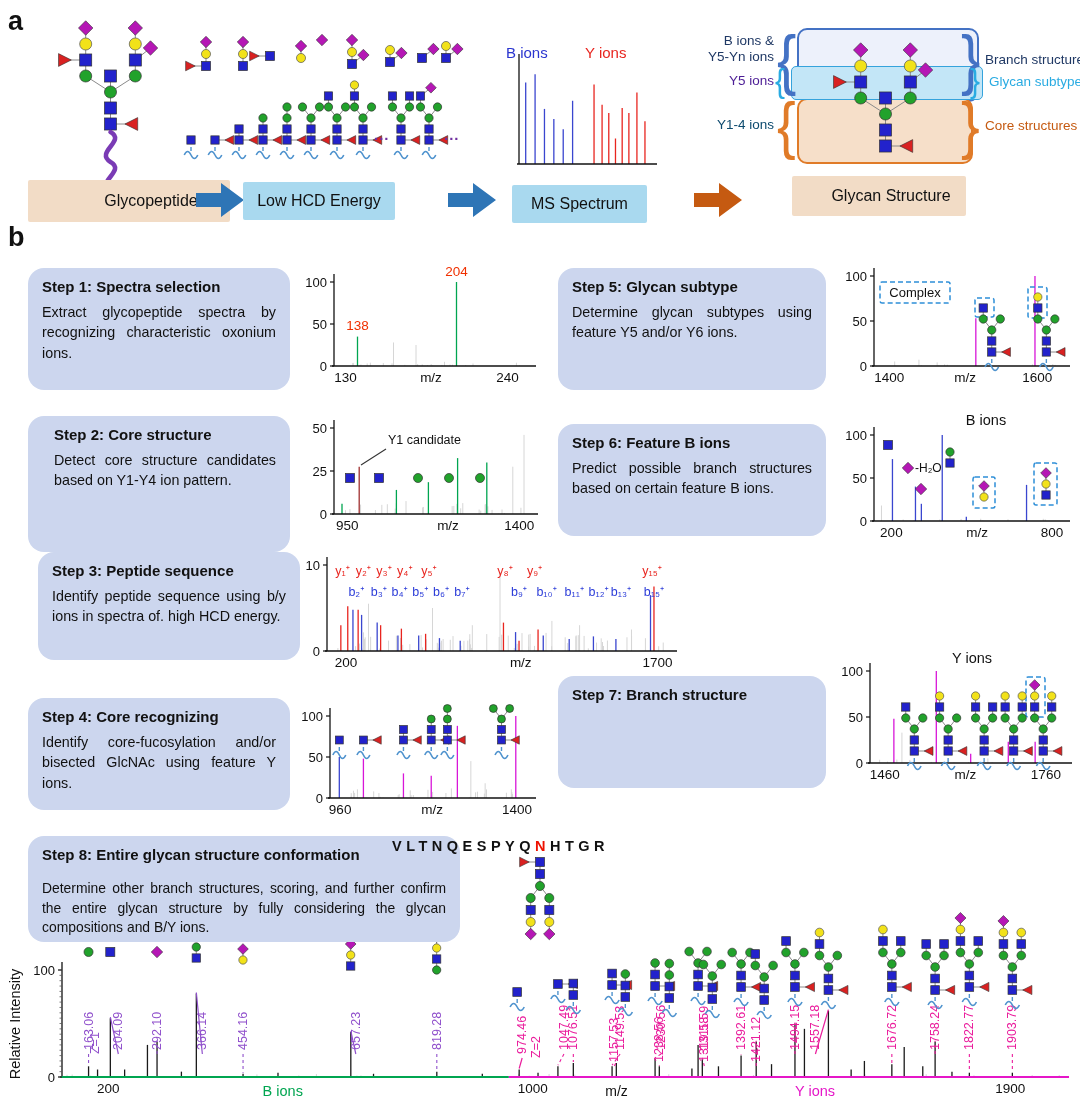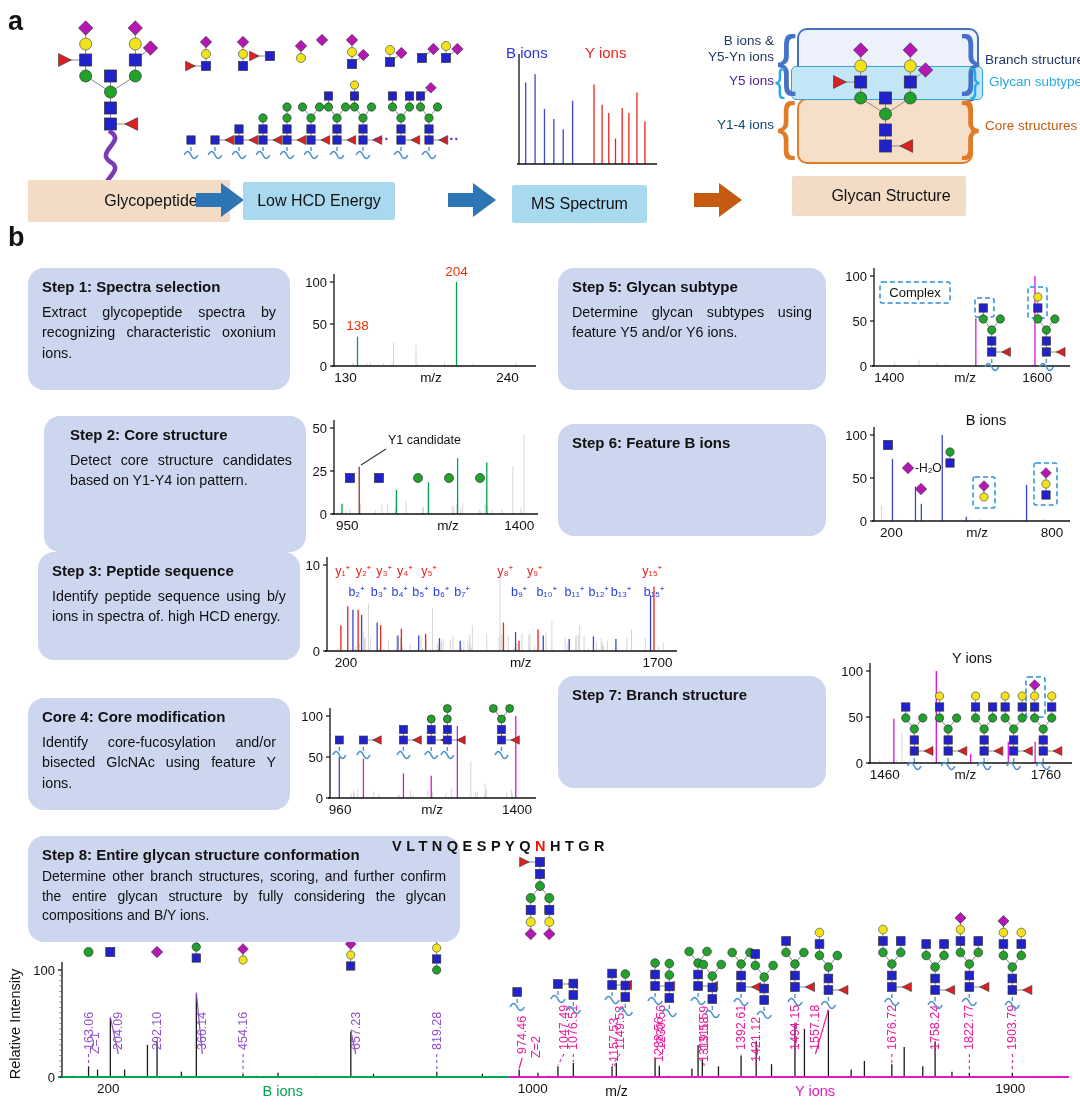--- a/index.html
+++ b/index.html
@@ -445,21 +445,21 @@
       <line x1="38" y1="114" x2="42" y2="114" stroke="#111" stroke-width="1.2"></line>
       <text x="35" y="118.5" fill="#111" font-size="13" text-anchor="end">0</text>
       <text x="53.5" y="130" fill="#111" font-size="13.5" text-anchor="middle">130</text>
       <text x="215.5" y="130" fill="#111" font-size="13.5" text-anchor="middle">240</text>
       <text x="139" y="130" fill="#111" font-size="13.5" text-anchor="middle">m/z</text>
       <text x="65.5" y="78" fill="#f03000" font-size="13.5" text-anchor="middle">138</text>
       <text x="164.5" y="24" fill="#f03000" font-size="13.5" text-anchor="middle">204</text>
     </svg>
   </div>
 
-<div class="abs step-box" style="left:44px;top:416px;width:262px;height:136px;padding-left:26px;">
+<div class="abs step-box" style="left:28px;top:416px;width:262px;height:136px;padding-left:26px;">
   <div class="step-title">Step 2: Core structure</div>
   <div class="step-body">Detect core structure candidates based on Y1-Y4 ion pattern.</div>
 </div>
 <div class="abs chart" style="left:292px;top:402px;width:255px;height:148px;">
     <svg width="255" height="148" viewBox="0 0 255 148" font-family="&quot;Liberation Sans&quot;,sans-serif">
       <line x1="170.78024691358024" y1="112" x2="170.78024691358024" y2="101.11068501371741" stroke="#d6d6d6" stroke-width="1"></line>
       <line x1="103.13744855967079" y1="112" x2="103.13744855967079" y2="110.74691718106996" stroke="#d6d6d6" stroke-width="1"></line>
       <line x1="89.8156378600823" y1="112" x2="89.8156378600823" y2="102.85578309327846" stroke="#d6d6d6" stroke-width="1"></line>
       <line x1="83.4074074074074" y1="112" x2="83.4074074074074" y2="108.05752966392318" stroke="#d6d6d6" stroke-width="1"></line>
       <line x1="200.06090534979424" y1="112" x2="200.06090534979424" y2="107.92055195473252" stroke="#d6d6d6" stroke-width="1"></line>
@@ -646,21 +646,21 @@
       <text x="224.03000000000003" y="51" fill="#2a3bd8" font-size="12.5" text-anchor="middle">b₉⁺</text>
       <text x="251.71" y="51" fill="#2a3bd8" font-size="12.5" text-anchor="middle">b₁₀⁺</text>
       <text x="279.39" y="51" fill="#2a3bd8" font-size="12.5" text-anchor="middle">b₁₁⁺</text>
       <text x="303.61" y="51" fill="#2a3bd8" font-size="12.5" text-anchor="middle">b₁₂⁺</text>
       <text x="326.09999999999997" y="51" fill="#2a3bd8" font-size="12.5" text-anchor="middle">b₁₃⁺</text>
       <text x="358.96999999999997" y="51" fill="#2a3bd8" font-size="12.5" text-anchor="middle">b₁₅⁺</text>
     </svg>
   </div>
 
 <div class="abs step-box" style="left:28px;top:698px;width:262px;height:112px;">
-  <div class="step-title">Core 4: Core modification</div>
+  <div class="step-title">Step 4: Core recognizing</div>
   <div class="step-body">Identify core-fucosylation and/or bisected GlcNAc using feature Y ions.</div>
 </div>
 <div class="abs chart" style="left:290px;top:686px;width:260px;height:148px;">
     <svg width="260" height="148" viewBox="0 0 260 148" font-family="&quot;Liberation Sans&quot;,sans-serif">
       <line x1="185.54981138545955" y1="112" x2="185.54981138545955" y2="106.32972530864197" stroke="#d6d6d6" stroke-width="1"></line>
       <line x1="216.39787379972566" y1="112" x2="216.39787379972566" y2="106.74419650205762" stroke="#d6d6d6" stroke-width="1"></line>
       <line x1="67.41671810699589" y1="112" x2="67.41671810699589" y2="103.28138374485597" stroke="#d6d6d6" stroke-width="1"></line>
       <line x1="93.07548010973937" y1="112" x2="93.07548010973937" y2="111.49091666666666" stroke="#d6d6d6" stroke-width="1"></line>
       <line x1="123.32477709190672" y1="112" x2="123.32477709190672" y2="109.02020267489712" stroke="#d6d6d6" stroke-width="1"></line>
       <line x1="196.48559670781893" y1="112" x2="196.48559670781893" y2="103.40109362139918" stroke="#d6d6d6" stroke-width="1"></line>
@@ -828,20 +828,21 @@
       <line x1="210.35" y1="102" x2="224.65" y2="102" stroke="#8a8a8a" stroke-width="1"></line>
       <path d="M229.05 97.6L220.25 102L229.05 106.4Z" fill="#d92121" stroke="#333" stroke-width="0.6"></path>
       <rect x="206.20384615384614" y="97.85384615384615" width="8.292307692307693" height="8.292307692307693" fill="#2222cc" stroke="#333" stroke-width="0.7"></rect>
       <line x1="210.35" y1="109" x2="210.35" y2="113" stroke="#4f93ce" stroke-width="1.4"></line>
       <path d="M203.58076923076922 117 q3.3846153846153846 -7 6.769230769230769 0 q3.3846153846153846 7 6.769230769230769 0" fill="none" stroke="#4f93ce" stroke-width="1.6"></path>
     </svg>
   </div>
 
 <div class="abs step-box" style="left:558px;top:424px;width:268px;height:112px;">
   <div class="step-title">Step 6: Feature B ions</div>
+  <div class="step-body">Predict possible branch structures based on certain feature B ions.</div>
 </div>
 <div class="abs chart" style="left:836px;top:405px;width:240px;height:155px;">
     <svg width="240" height="155" viewBox="0 0 240 155" font-family="&quot;Liberation Sans&quot;,sans-serif">
       <line x1="146.90871056241429" y1="116" x2="146.90871056241429" y2="115.39986908436214" stroke="#d6d6d6" stroke-width="1"></line>
       <line x1="172.00205761316872" y1="116" x2="172.00205761316872" y2="114.2610105452675" stroke="#d6d6d6" stroke-width="1"></line>
       <line x1="103.77030178326476" y1="116" x2="103.77030178326476" y2="114.36702854938271" stroke="#d6d6d6" stroke-width="1"></line>
       <line x1="67.1517146776406" y1="116" x2="67.1517146776406" y2="114.44384902263374" stroke="#d6d6d6" stroke-width="1"></line>
       <line x1="78.04753086419754" y1="116" x2="78.04753086419754" y2="115.03295344650206" stroke="#d6d6d6" stroke-width="1"></line>
       <line x1="125.0997256515775" y1="116" x2="125.0997256515775" y2="113.90471219135803" stroke="#d6d6d6" stroke-width="1"></line>
       <line x1="190.13545953360767" y1="116" x2="190.13545953360767" y2="115.23171784979424" stroke="#d6d6d6" stroke-width="1"></line>
@@ -1019,21 +1020,21 @@
       <rect x="205.05384615384617" y="90.85384615384615" width="8.292307692307693" height="8.292307692307693" fill="#2222cc" stroke="#333" stroke-width="0.7"></rect>
       <line x1="209.20000000000002" y1="106" x2="223.50000000000003" y2="106" stroke="#8a8a8a" stroke-width="1"></line>
       <path d="M227.90000000000003 101.6L219.10000000000002 106L227.90000000000003 110.4Z" fill="#d92121" stroke="#333" stroke-width="0.6"></path>
       <rect x="205.05384615384617" y="101.85384615384615" width="8.292307692307693" height="8.292307692307693" fill="#2222cc" stroke="#333" stroke-width="0.7"></rect>
       <line x1="209.20000000000002" y1="113" x2="209.20000000000002" y2="117" stroke="#4f93ce" stroke-width="1.4"></line>
       <path d="M202.43076923076924 121 q3.3846153846153846 -7 6.769230769230769 0 q3.3846153846153846 7 6.769230769230769 0" fill="none" stroke="#4f93ce" stroke-width="1.6"></path>
     </svg>
   </div>
 
 <div class="abs step-box z2" style="left:28px;top:836px;width:432px;height:106px;">
-  <div class="step-title" style="margin-bottom:4px;">Step 8: Entire glycan structure conformation</div>
+  <div class="step-title" style="margin-bottom:16px;">Step 8: Entire glycan structure conformation</div>
   <div class="step-body" style="font-size:13.9px;">Determine other branch structures, scoring, and further confirm the entire glycan structure by fully considering the glycan compositions and B/Y ions.</div>
 </div>
 
 <div class="abs seq z2" style="left:392px;top:838px;">
   <span>VLTNQESPYQ</span><span style="color:#ee1100;">N</span><span>HTGR</span>
 </div>
 <span class="abs glyph z2" style="left:502px;top:852px;width:76px;height:110px;">
     <svg width="76" height="110" viewBox="0 0 76 110">
       <line x1="38" y1="10" x2="38" y2="22" stroke="#8a8a8a" stroke-width="1"></line>
       <line x1="38" y1="22" x2="38" y2="34" stroke="#8a8a8a" stroke-width="1"></line>

